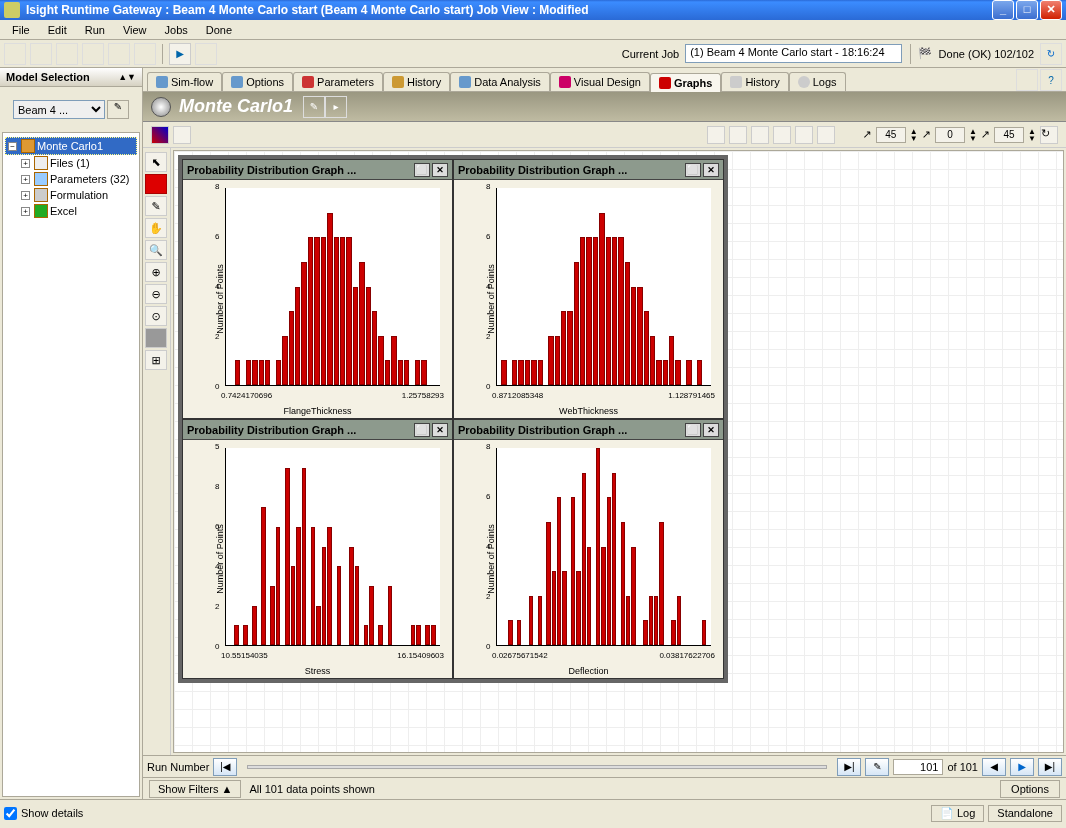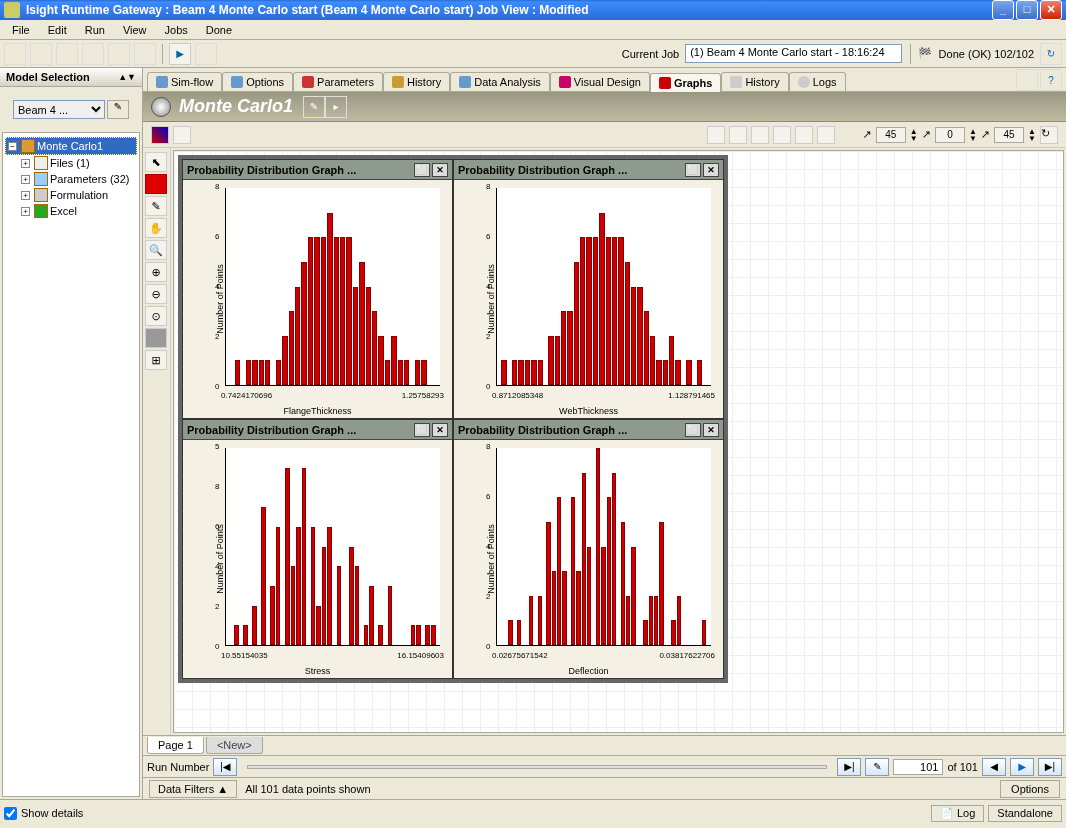--- a/index.html
+++ b/index.html
@@ -497,40 +497,36 @@
                     <div class="bar" style="height: 0%; background: transparent; border: none;"></div>
                     <div class="bar" style="height: 12.5%;"></div>
                   </div>
                 </div>
               </div>
             </div>
           </div>
       </div>
     </div>
 
-    <div class="pagetabs">
-      <div class="pgtab">Page 1</div>
-      <div class="pgtab new">&lt;New&gt;</div>
-    </div>
 
     <div class="runbar">
       <span>Run Number</span>
       <div class="nav">|◀</div>
       <div class="slider"></div>
       <div class="nav">▶|</div>
       <div class="nav">✎</div>
       <div class="counter">101</div>
       <span>of 101</span>
       <div class="nav">◀</div>
       <div class="nav" style="color:#06c">▶</div>
       <div class="nav">▶|</div>
     </div>
 
     <div class="filterbar">
-      <div class="filterbtn">Data Filters ▲</div>
+      <div class="filterbtn">Show Filters ▲</div>
       <span>All 101 data points shown</span>
       <div class="optionsbtn">Options</div>
     </div>
   </div>
 </div>
 
 <div class="statusbar">
   <label class="chk">
       <input type="checkbox" checked="" style="">
       <span>Show details</span>

